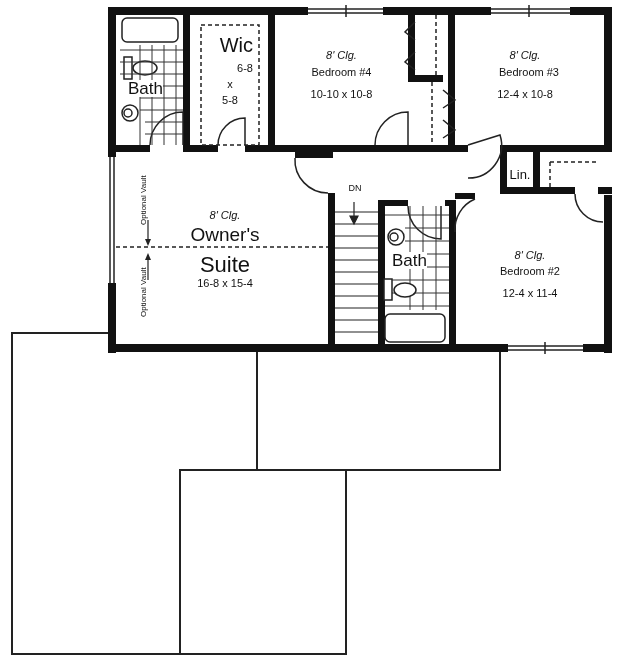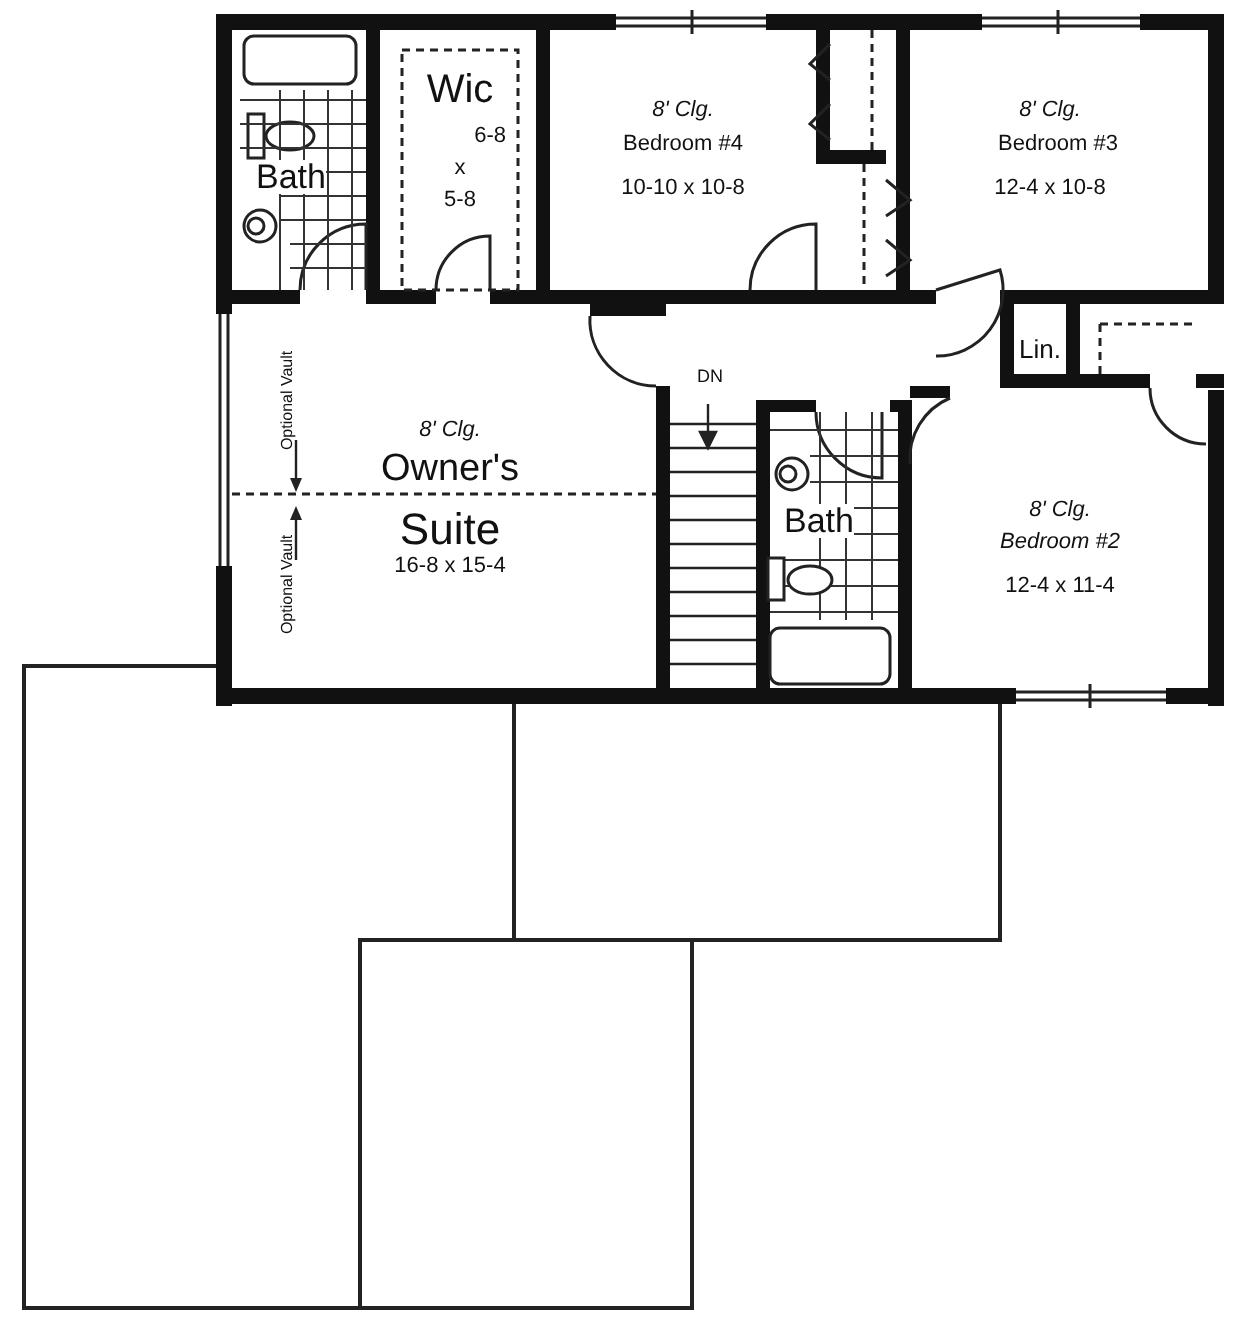--- a/index.html
+++ b/index.html
@@ -168,21 +168,21 @@
     <circle cx="396" cy="237" r="8"></circle>
       <circle cx="394" cy="237" r="4" fill="none"></circle>
     <rect x="384" y="279" width="8" height="21"></rect>
     <ellipse cx="405" cy="290" rx="11" ry="7"></ellipse>
     <rect x="385" y="314" width="60" height="28" rx="5"></rect>
   </g>
 </svg>
 
 <div class="lbl" style="left:128px; top:80px; font-size:17px; background:#fff;">Bath</div>
 
-<div class="lbl" style="left:207px; top:35px; width:46px; font-size:20px;">Wic</div>
+<div class="lbl" style="left:207px; top:35px; width:46px; font-size:20px;text-align:right;">Wic</div>
 <div class="lbl" style="left:207px; top:63px; width:46px; font-size:11px;text-align:right;">6-8</div>
 <div class="lbl" style="left:207px; top:79px; width:46px; font-size:11px;">x</div>
 <div class="lbl" style="left:207px; top:95px; width:46px; font-size:11px;">5-8</div>
 
 <div class="lbl clg" style="left:275px; top:50px; width:133px;">8' Clg.</div>
 <div class="lbl rname" style="left:275px; top:67px; width:133px;">Bedroom #4</div>
 <div class="lbl dims" style="left:275px; top:89px; width:133px;">10-10 x 10-8</div>
 
 <div class="lbl clg" style="left:455px; top:50px; width:140px;">8' Clg.</div>
 <div class="lbl rname" style="left:459px; top:67px; width:140px;">Bedroom #3</div>
@@ -202,14 +202,14 @@
   <polygon points="5,42 11,42 8,35" fill="#222"></polygon>
 </svg>
 
 <div class="lbl" style="left:340px; top:184px; width:30px; font-size:9px;">DN</div>
 
 <div class="lbl" style="left:392px; top:252px; font-size:17px; background:#fff;">Bath</div>
 
 <div class="lbl" style="left:507px; top:168px; width:26px; font-size:13px;">Lin.</div>
 
 <div class="lbl clg" style="left:456px; top:250px; width:148px;">8' Clg.</div>
-<div class="lbl rname" style="left:456px; top:266px; width:148px;font-style:italic;">Bedroom #2</div>
+<div class="lbl rname" style="left:456px; top:266px; width:148px;">Bedroom #2</div>
 <div class="lbl dims" style="left:456px; top:288px; width:148px;">12-4 x 11-4</div>
 
 </body></html>

